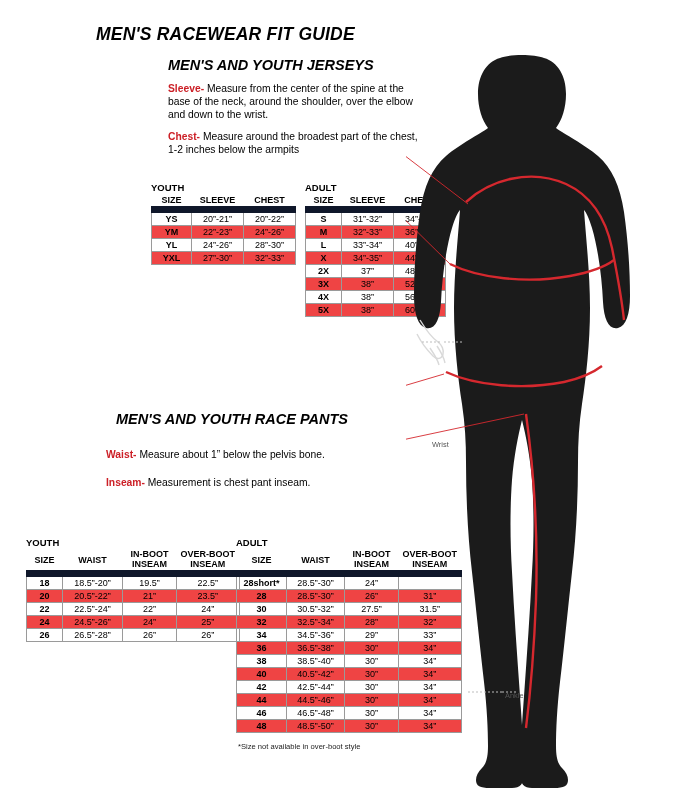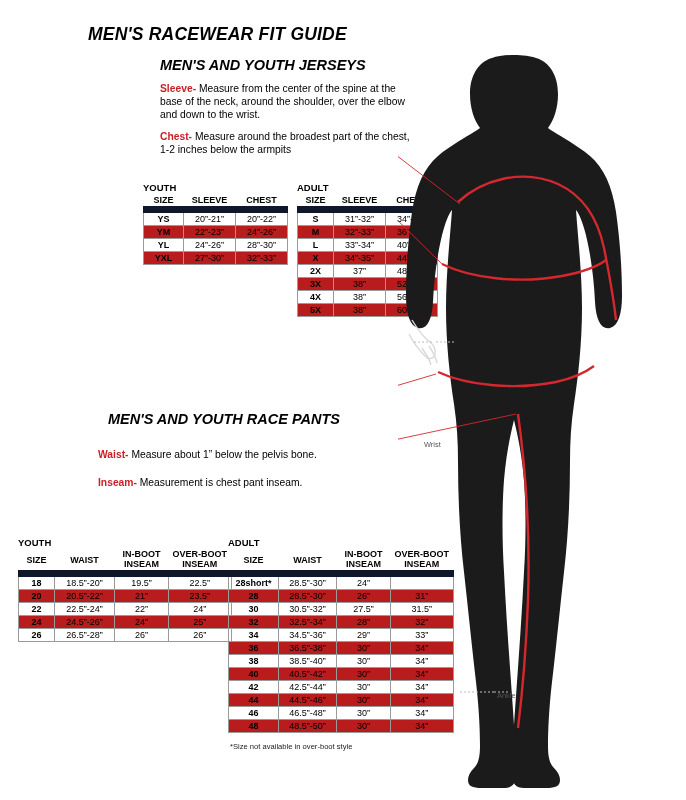--- a/index.html
+++ b/index.html
@@ -10,21 +10,21 @@
   body {
     width: 686px;
     height: 800px;
     position: relative;
     font-family: "Liberation Sans", sans-serif;
     color: #000;
     overflow: hidden;
   }
   .page {
     position: absolute;
-    left: 0; top: 0;
+    left: 8px; top: 0;
     width: 679px;
     height: 800px;
   }
   
   #main-title {
     position: absolute;
     left: 88px; top: 24px;
     font-size: 17.5px;
     font-weight: bold;
     font-style: italic;
@@ -81,21 +81,21 @@
     box-sizing: border-box;
   }
   table.size th {
     font-weight: bold;
     border: none;
     border-bottom: 7px solid #0f172a;
     background: transparent;
     font-size: 9px;
     padding-bottom: 1px;
   }
-  table.size tr.alt td { background: #b91c1c; }
+  table.size tr.alt td { background: #ef4444; }
   table.size td.sz { font-weight: bold; }
 
   
   #youth-jersey-table { left: 143px; top: 182px; }
   #adult-jersey-table { left: 297px; top: 182px; }
   #youth-jersey-table table.size th:nth-child(1),
   #youth-jersey-table table.size td:nth-child(1) { width: 40px; }
   #youth-jersey-table table.size th:nth-child(2),
   #youth-jersey-table table.size td:nth-child(2) { width: 52px; }
   #youth-jersey-table table.size th:nth-child(3),

